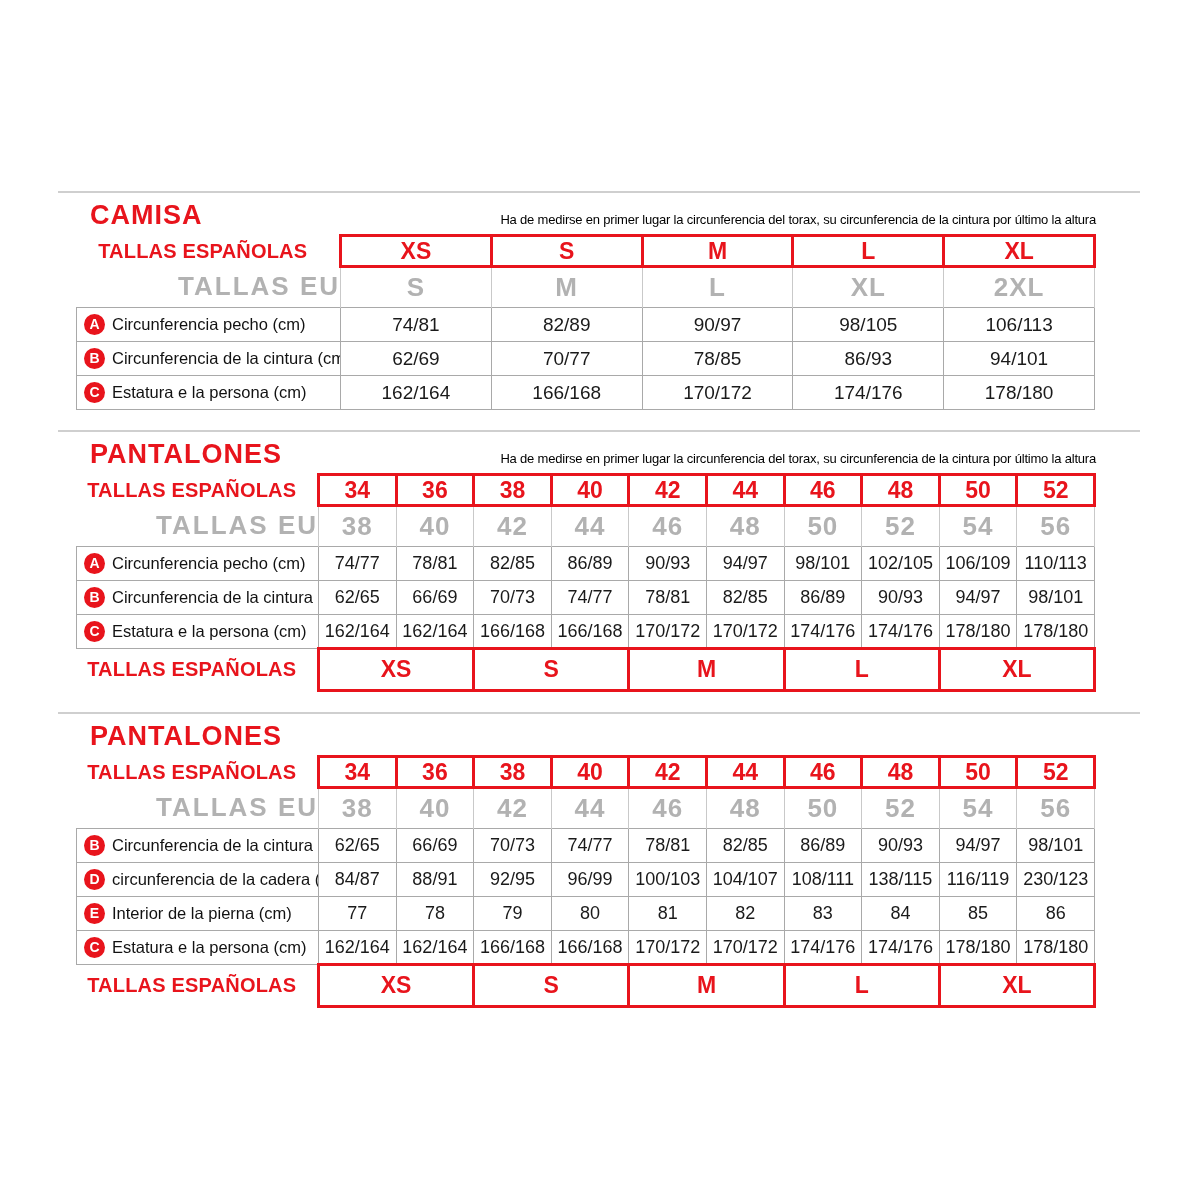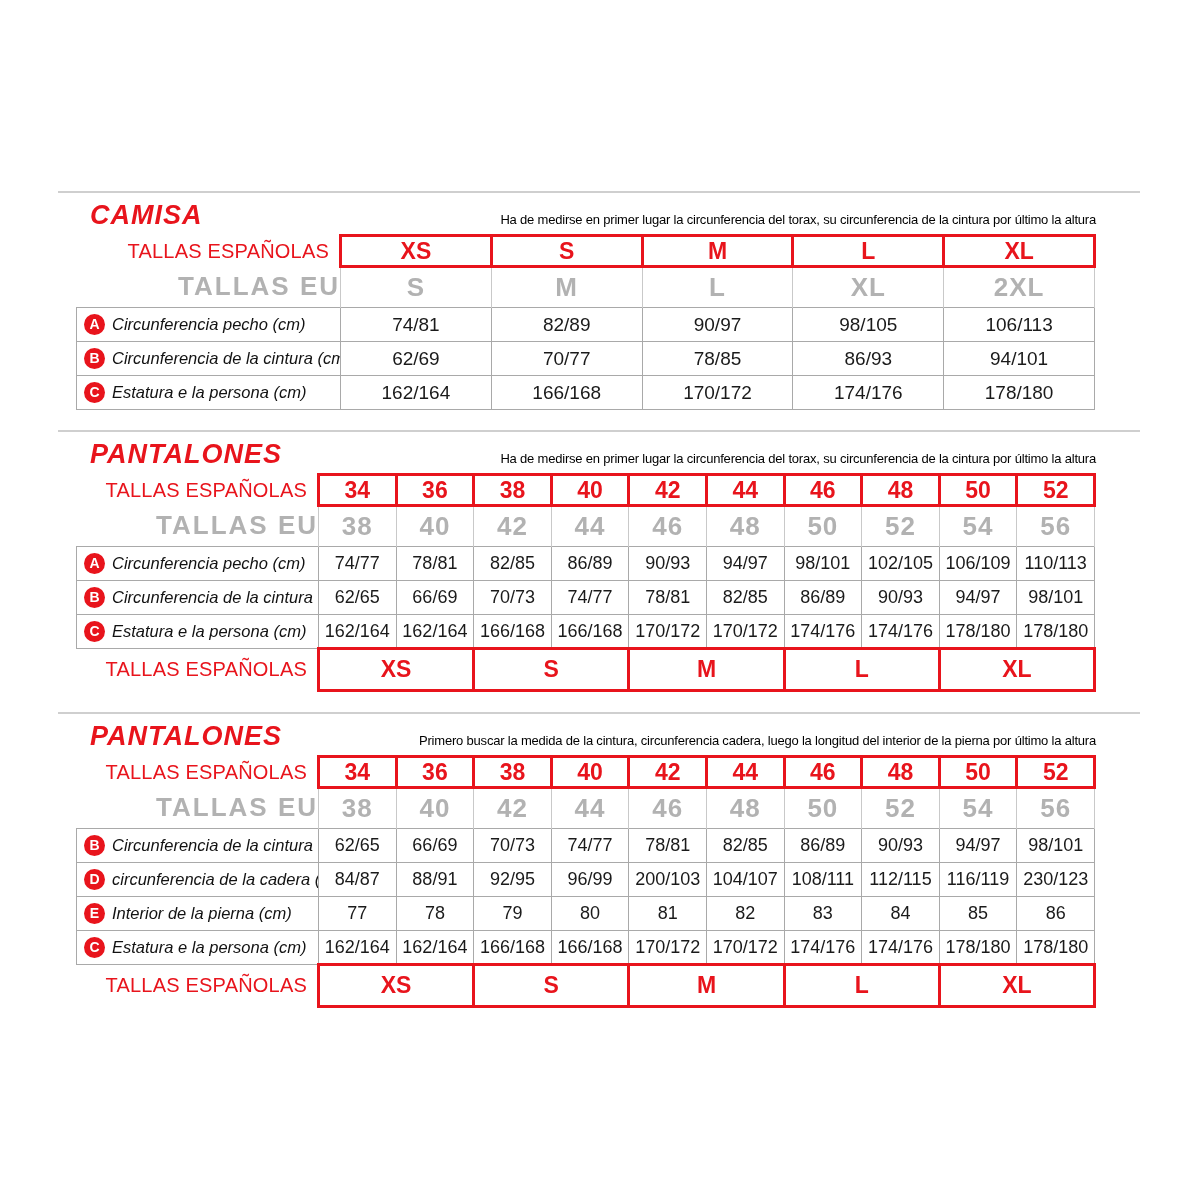--- a/index.html
+++ b/index.html
@@ -36,21 +36,20 @@
     justify-content: space-between;
     align-items: flex-end;
   }
   .sec-title {
     color: #e8141c;
     font-weight: bold;
     font-size: 27px;
     letter-spacing: 1px;
     padding-left: 14px;
     line-height: 1;
-    font-style: italic;
   }
   .sec-note {
     font-size: 13px;
     color: #000000;
     white-space: nowrap;
     padding-bottom: 2px;
     letter-spacing: -0.2px;
   }
   table.size-table {
     margin-left: 76px;
@@ -69,24 +68,24 @@
   tr.es-row td.size {
     border: 3px solid #e8141c;
     color: #e8141c;
     font-weight: bold;
     font-size: 23px;
     background: #ffffff;
   }
   tr.es-row td.lbl-cell,
   tr.ft-row td.lbl-cell {
     border: none;
-    text-align: right;
+    text-align: center;
     padding-right: 10px;
     color: #e8141c;
-    font-weight: normal;
+    font-weight: bold;
     font-size: 20px;
     letter-spacing: 0.2px;
   }
   
   tr.eu-row { height: 41px; }
   tr.eu-row td.size {
     border-left: 1px solid #c9c9c9;
     border-right: 1px solid #c9c9c9;
     border-top: none;
     border-bottom: none;
@@ -130,21 +129,20 @@
     color: #ffffff;
     font-weight: bold;
     font-size: 14px;
     line-height: 21px;
     text-align: center;
   }
   .mlabel {
     font-size: 16.5px;
     color: #121212;
     white-space: nowrap;
-    font-style: italic;
   }
   
   tr.ft-row { height: 42px; }
   tr.ft-row td.size {
     border: 3px solid #e8141c;
     color: #e8141c;
     font-weight: bold;
     font-size: 23px;
     background: #ffffff;
   }
@@ -337,21 +335,20 @@
               <td class="size" colspan="2">L</td>
               <td class="size" colspan="2">XL</td>
             </tr>
           </tbody>
         </table>
       </section>
       <section class="size-section">
         <div class="divider"></div>
         <div class="sec-head">
           <div class="sec-title">PANTALONES</div>
-          <div class="sec-note">Primero buscar la medida de la cintura, circunferencia cadera, luego la longitud del interior de la pierna por último la altura</div>
         </div>
         <table class="size-table cols-10">
           <colgroup>
             <col style="width: 242px;">
             <col>
             <col>
             <col>
             <col>
             <col>
             <col>
@@ -409,24 +406,24 @@
               <td class="lbl-cell">
                 <div class="lblwrap">
                   <span class="badge">D</span>
                   <span class="mlabel">circunferencia de la cadera (cm)</span>
                 </div>
               </td>
               <td class="val">84/87</td>
               <td class="val">88/91</td>
               <td class="val">92/95</td>
               <td class="val">96/99</td>
-              <td class="val">200/103</td>
+              <td class="val">100/103</td>
               <td class="val">104/107</td>
               <td class="val">108/111</td>
-              <td class="val">112/115</td>
+              <td class="val">138/115</td>
               <td class="val">116/119</td>
               <td class="val">230/123</td>
             </tr>
             <tr class="m-row">
               <td class="lbl-cell">
                 <div class="lblwrap">
                   <span class="badge">E</span>
                   <span class="mlabel">Interior de la pierna (cm)</span>
                 </div>
               </td>

